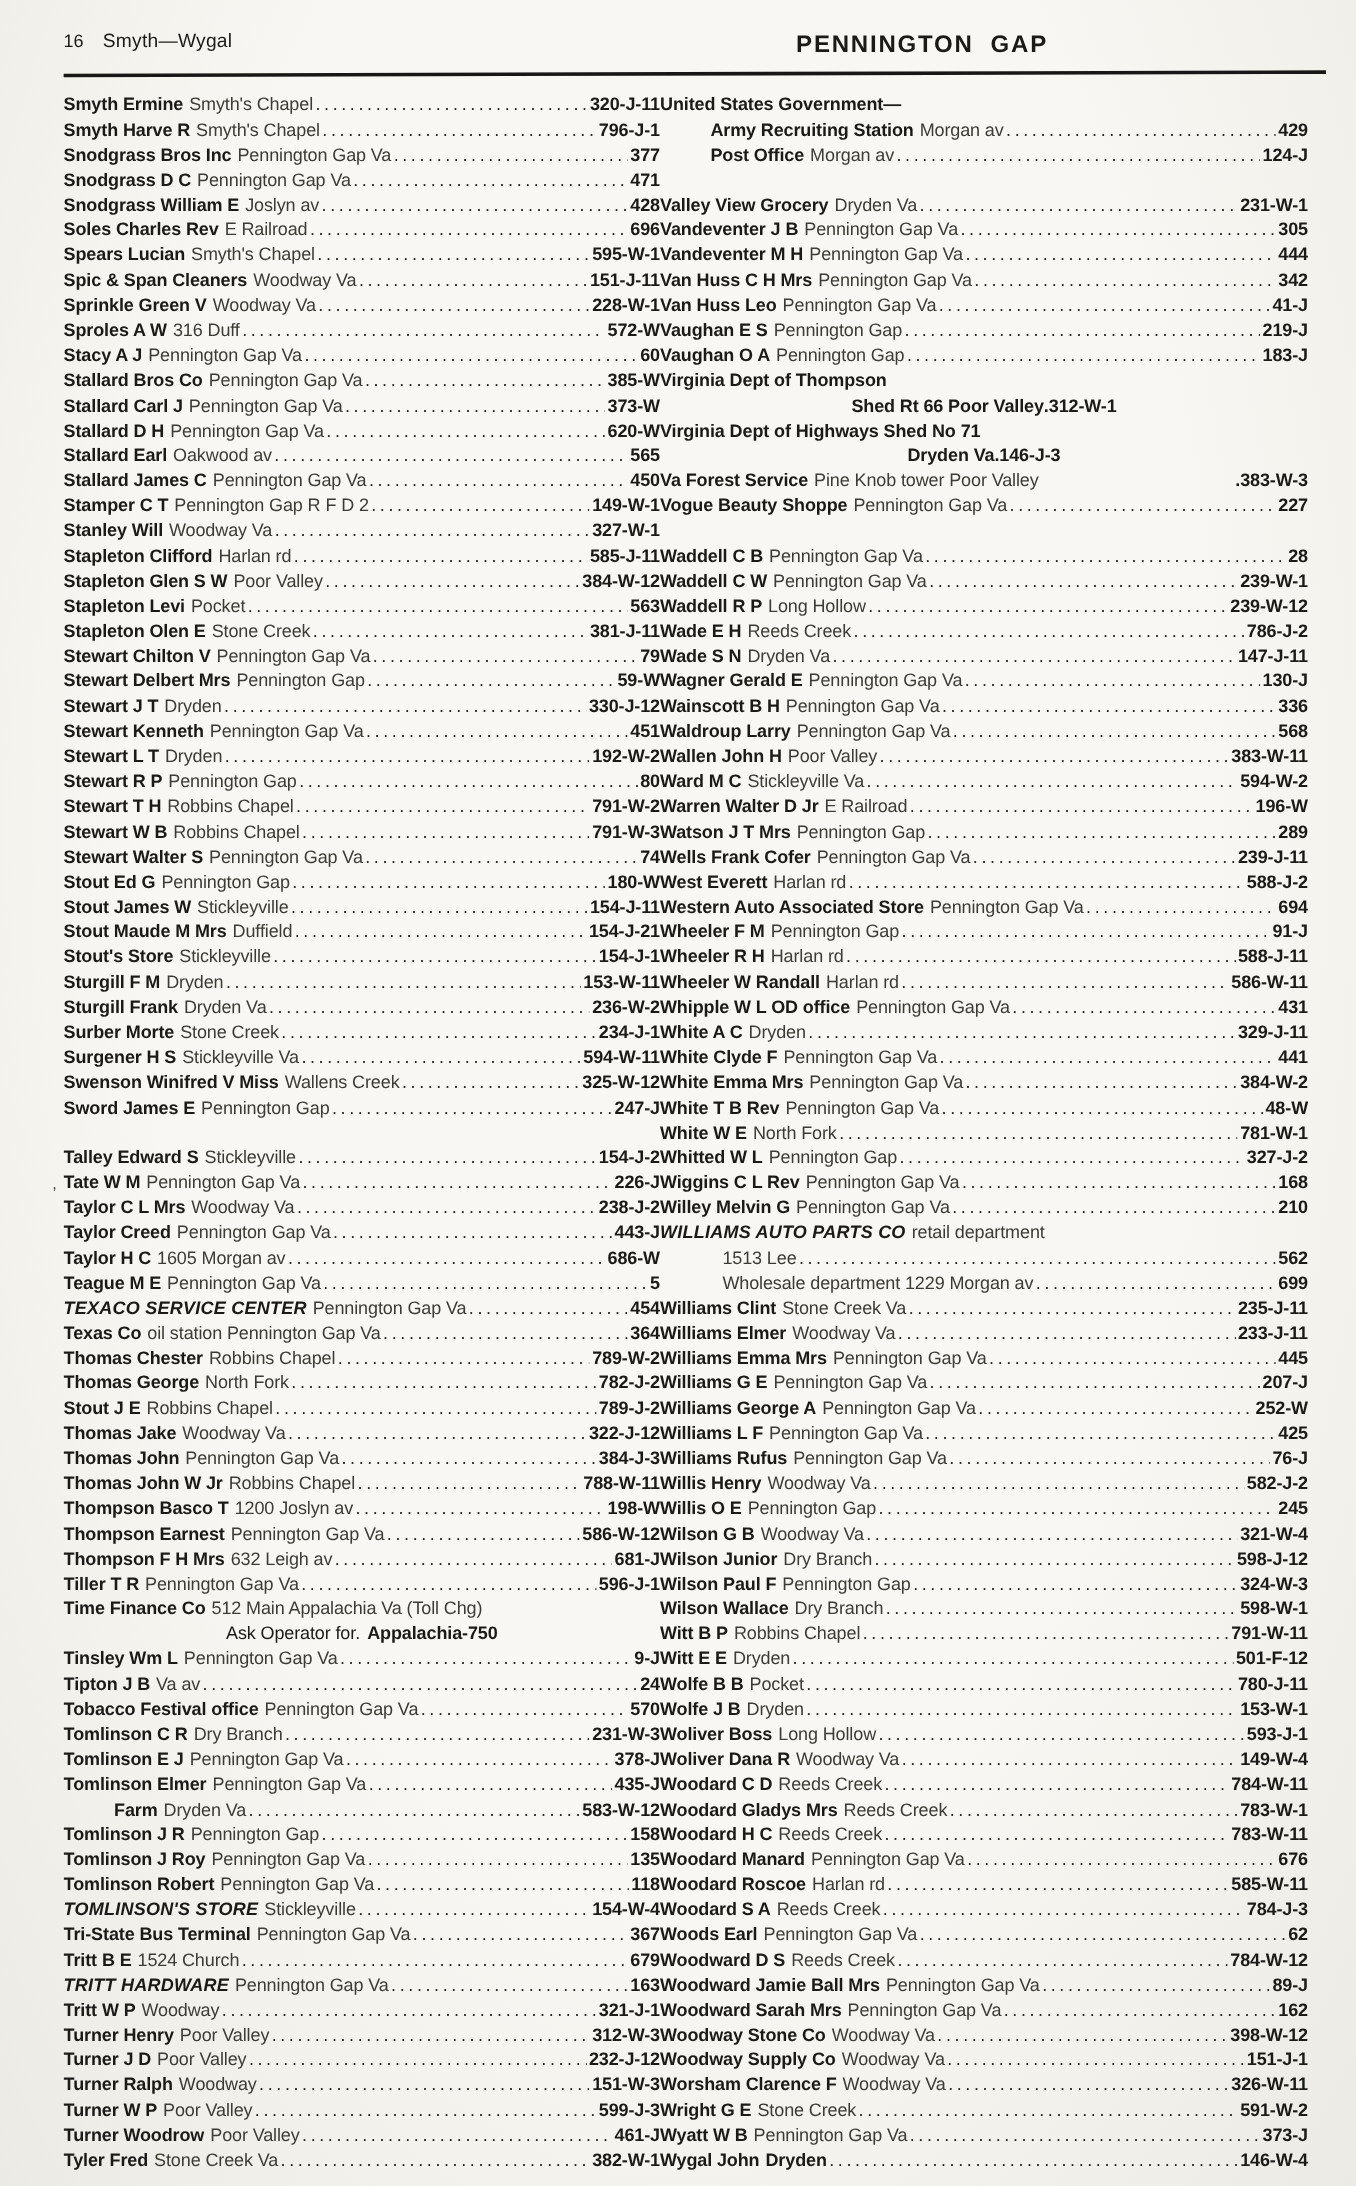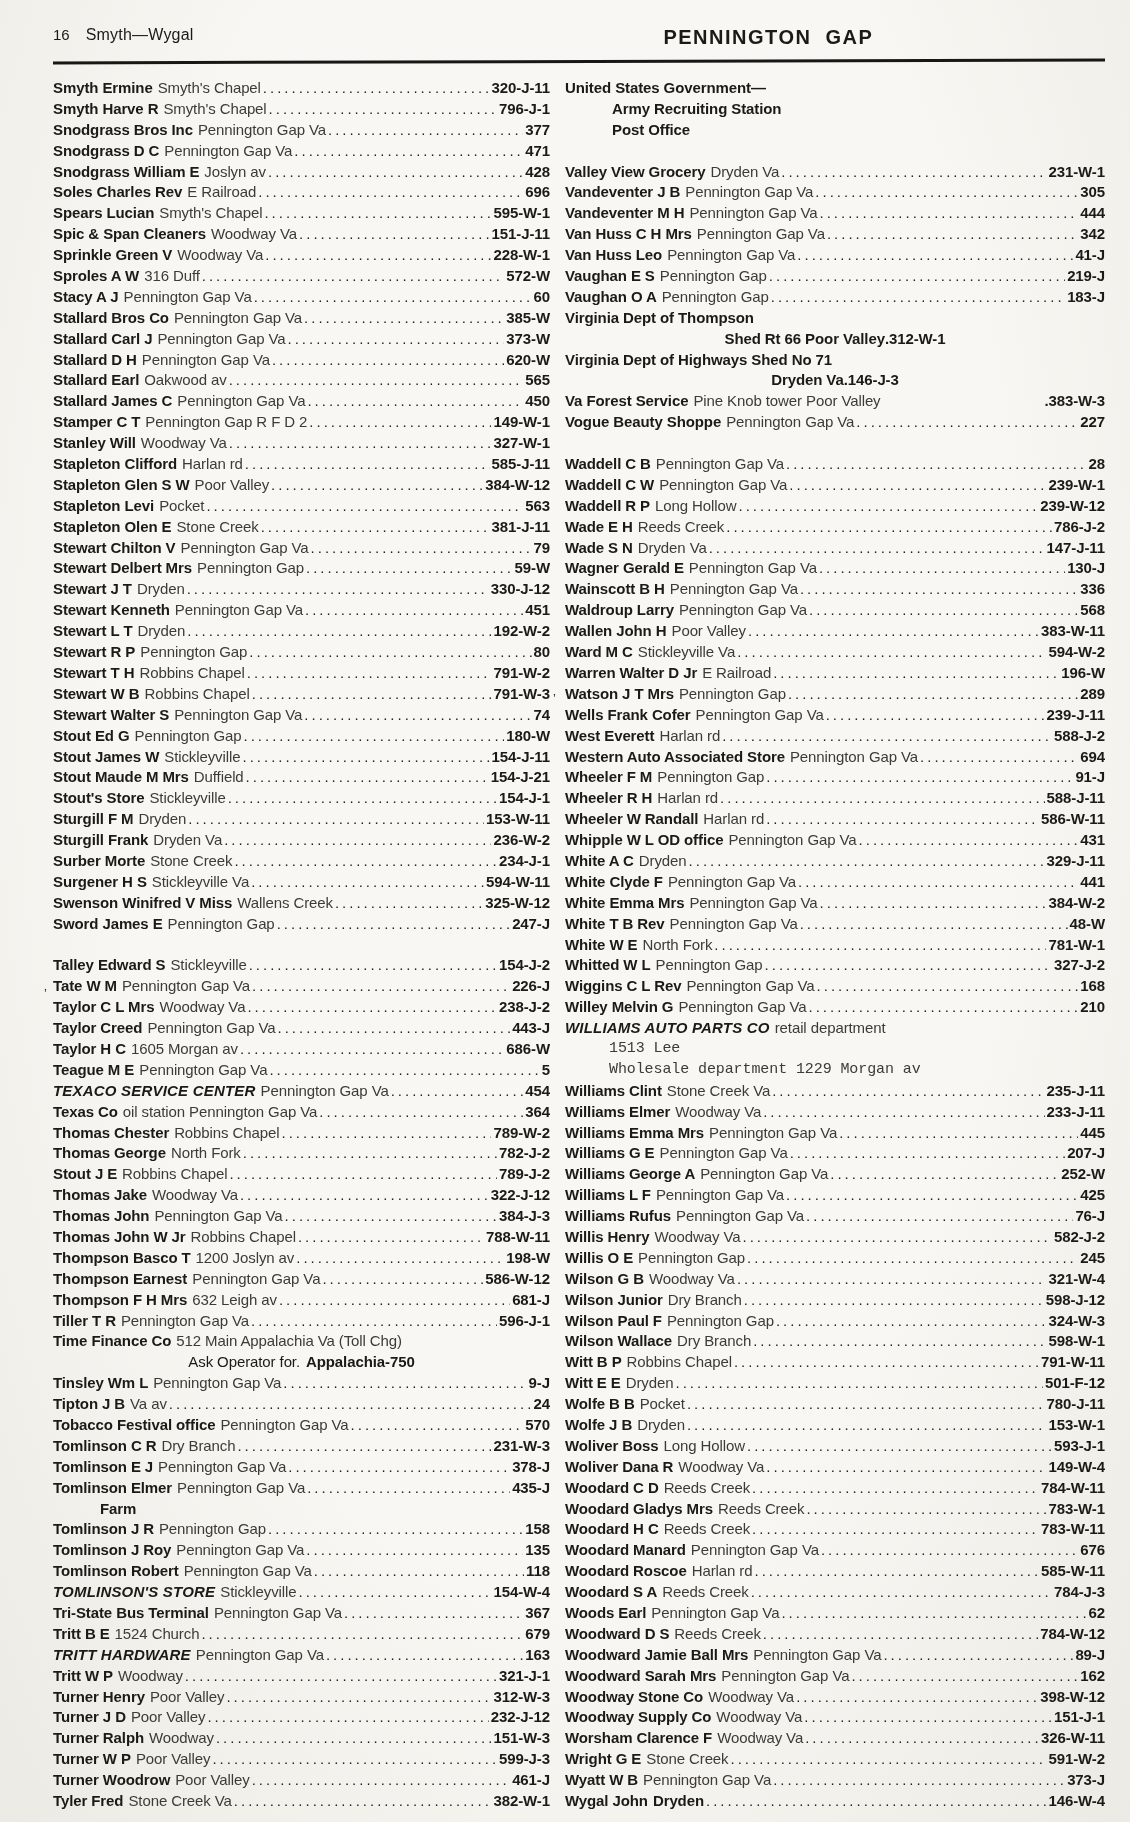--- a/index.html
+++ b/index.html
@@ -12,32 +12,32 @@
   }
   .page{padding:26px 25px 0 53px;}
   .hdr{position:relative;height:28px;display:flex;align-items:baseline;text-align:center;}
   .pgnum{font-size:15px;}
   .guide{font-size:16px;margin-left:16px;letter-spacing:.2px;}
   .title{
     position:absolute;left:68%;transform:translateX(-50%);
     font-size:20px;font-weight:700;letter-spacing:1.5px;word-spacing:7px;white-space:nowrap;
   }
   .rule{height:3px;background:#181715;margin-top:6px;transform:rotate(-0.15deg);}
-  .cols{display:flex;gap:15px;margin-top:15px;}
+  .cols{display:flex;margin-top:15px;}
   .col{font-size:15px;line-height:20.9px;letter-spacing:-0.1px;}
   .col-left{width:497px;}
   .col-right{width:540px;}
   .row{display:flex;align-items:baseline;white-space:nowrap;height:20.9px;overflow:hidden;}
   .row.gap{margin-top:20.9px;}
-  .row.ind{padding-left:42px;flex-direction:column;}
+  .row.ind{padding-left:42px;}
   .row.right{justify-content:center;}
   .nm{font-weight:700;}
   .nm.caps{letter-spacing:.2px;font-style:italic;}
   .ad{font-weight:400;color:#3d3b35;margin-left:5px;}
-  .ad:first-child{margin-left:0;font-family:Liberation Mono, monospace;}
+  .ad:first-child{margin-left:10px;}
   .dots{flex:1 1 auto;overflow:hidden;min-width:6px;margin:0 2px;color:#232220;}
   .dots::before{
     content:"......................................................................................";
     letter-spacing:3px;font-weight:400;
   }
   .spacer{flex:1 1 auto;}
   .num{font-weight:700;}
   .cont{font-weight:400;}
   .cont.b{font-weight:700;}
   .row.heavy .ad{font-weight:700;color:#1b1a17;}

